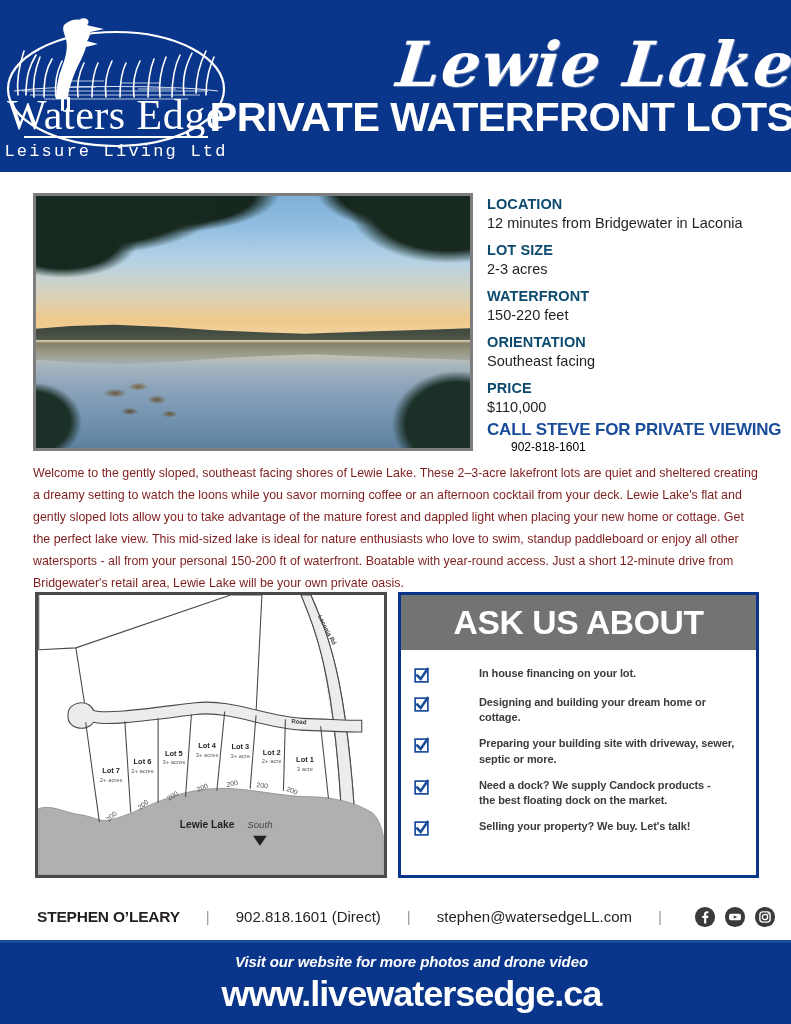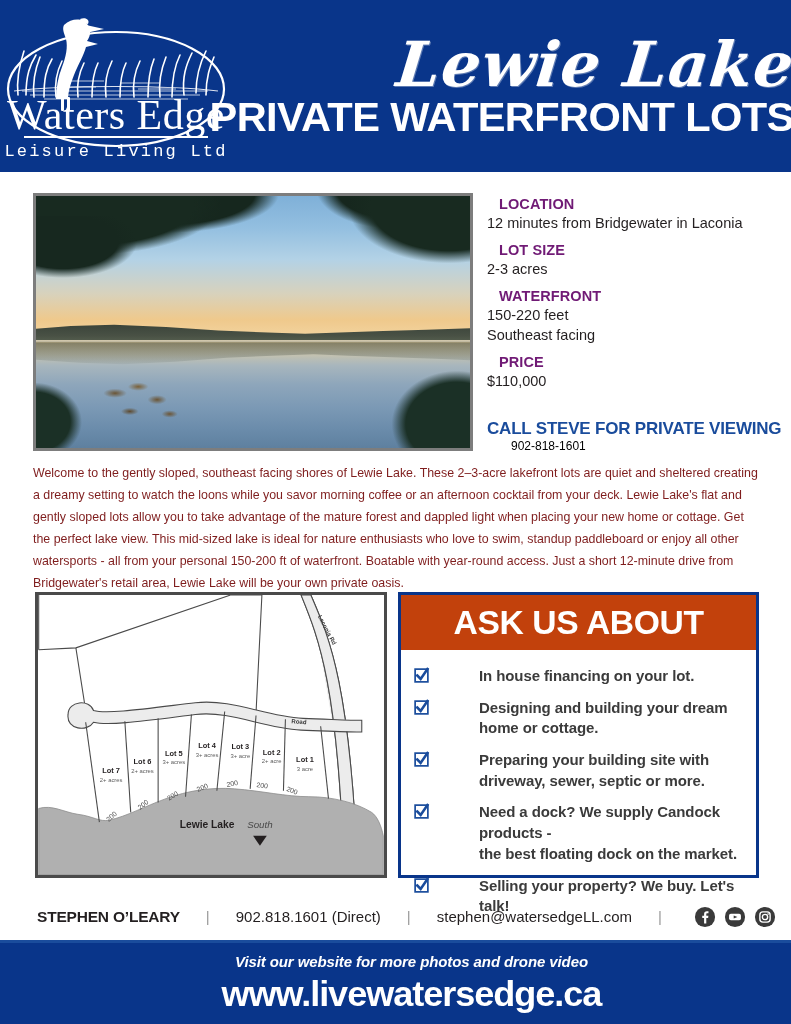--- a/index.html
+++ b/index.html
@@ -115,29 +115,29 @@
                 radial-gradient(ellipse 13% 10% at 62% 38%, #6b5535 0%, rgba(107,85,53,0) 70%),
                 radial-gradient(ellipse 12% 8% at 36% 56%, #5e4a2e 0%, rgba(94,74,46,0) 70%),
                 radial-gradient(ellipse 11% 8% at 74% 60%, #6b5535 0%, rgba(107,85,53,0) 70%);
   }
 
   
   .details {
     position: absolute; left: 487px; top: 195px; width: 290px;
   }
   .d-label {
-    font-weight: 700; font-size: 14.5px; color: #701a75; letter-spacing: 0.1px;
-    line-height: 1.25; margin-top: 8px; margin-left: 12px;
+    font-weight: 700; font-size: 14.5px; color: #0c4a6e; letter-spacing: 0.1px;
+    line-height: 1.25; margin-top: 8px;
   }
   .d-label:first-child { margin-top: 0; }
   .d-value {
     font-size: 14.5px; color: #231f20; line-height: 1.3; margin-top: 1px;
   }
   .cta-head {
-    margin-top: 28px; font-weight: 700; font-size: 17px; color: #1a4c9c;
+    margin-top: 3px; font-weight: 700; font-size: 17px; color: #1a4c9c;
     letter-spacing: -0.2px; line-height: 1.15; white-space: nowrap;
   }
   .cta-phone {
     font-size: 12px; color: #000000; line-height: 1.25; margin-top: 1px; margin-left: 24px;
   }
 
   
   .bodycopy {
     position: absolute; left: 33px; top: 462px; width: 726px;
     font-size: 12.4px; color: #7f1d1d; line-height: 1.78; text-align: left;
@@ -149,34 +149,34 @@
     border: 3px solid #4a4a4a; background: #ffffff; overflow: hidden;
   }
   .map-svg { display: block; width: 100%; height: 100%; }
 
   
   .ask-box {
     position: absolute; left: 398px; top: 592px; width: 361px; height: 286px;
     border: 3px solid #09358a; background: #ffffff;
   }
   .ask-head {
-    background: #c2410c; color: #fff; height: 55px;
+    background: #737373; color: #fff; height: 55px;
     display: flex; align-items: center; justify-content: center;
   }
   .ask-head span {
     font-weight: 700; font-size: 33px; letter-spacing: -0.4px; transform: scaleX(1.02);
   }
   .ask-list { padding: 16px 14px 10px 12px; }
   .ask-item {
     display: flex; align-items: flex-start; margin-bottom: 11px;
   }
   .ask-item:last-child { margin-bottom: 0; }
   .chk { flex: 0 0 auto; width: 17px; height: 17px; margin-right: 13px; margin-top: 1px; }
   .ask-text {
-    font-size: 15px; font-weight: 700; color: #3b3b3b; line-height: 1.38;
+    font-size: 11px; font-weight: 700; color: #3b3b3b; line-height: 1.38;
     letter-spacing: -0.1px;
     padding-left: 36px;
   }
 
   
   .contact {
     position: absolute; left: 0; top: 893px; width: 791px; height: 47px;
     display: flex; align-items: center;
   }
   .contact-inner {
@@ -287,20 +287,21 @@
   <div class="details">
     <div class="d-label">LOCATION</div>
     <div class="d-value">12 minutes from Bridgewater in Laconia</div>
 
     <div class="d-label">LOT SIZE</div>
     <div class="d-value">2-3 acres</div>
 
     <div class="d-label">WATERFRONT</div>
     <div class="d-value">150-220 feet</div>
 
+    <div class="d-label">ORIENTATION</div>
     <div class="d-value">Southeast facing</div>
 
     <div class="d-label">PRICE</div>
     <div class="d-value">$110,000</div>
 
     <div class="cta-head">CALL STEVE FOR PRIVATE VIEWING</div>
     <div class="cta-phone">902-818-1601</div>
   </div>
 
   <div class="bodycopy">Welcome to the gently sloped, southeast facing shores of Lewie Lake. These 2–3-acre lakefront lots are quiet and sheltered creating a dreamy setting to watch the loons while you savor morning coffee or an afternoon cocktail from your deck. Lewie Lake's flat and gently sloped lots allow you to take advantage of the mature forest and dappled light when placing your new home or cottage. Get the perfect lake view. This mid-sized lake is ideal for nature enthusiasts who love to swim, standup paddleboard or enjoy all other watersports - all from your personal 150-200 ft of waterfront. Boatable with year-round access. Just a short 12-minute drive from Bridgewater's retail area, Lewie Lake will be your own private oasis.</div>

